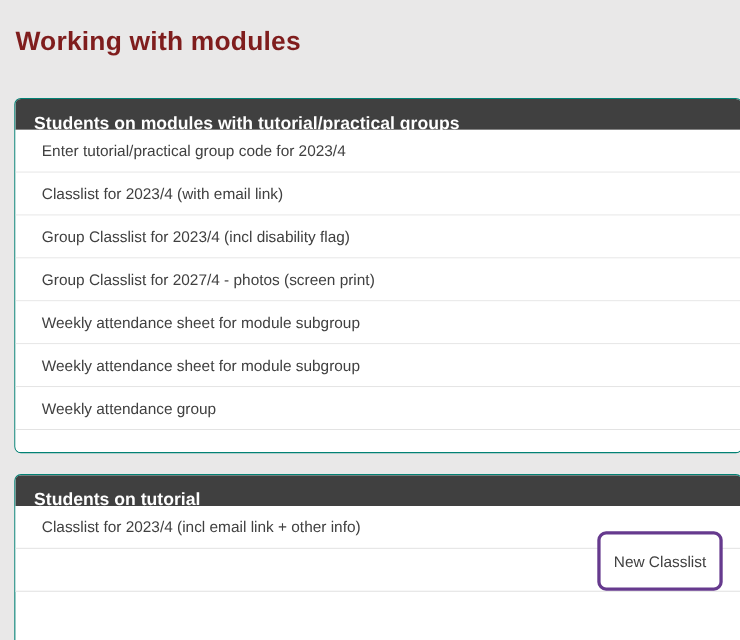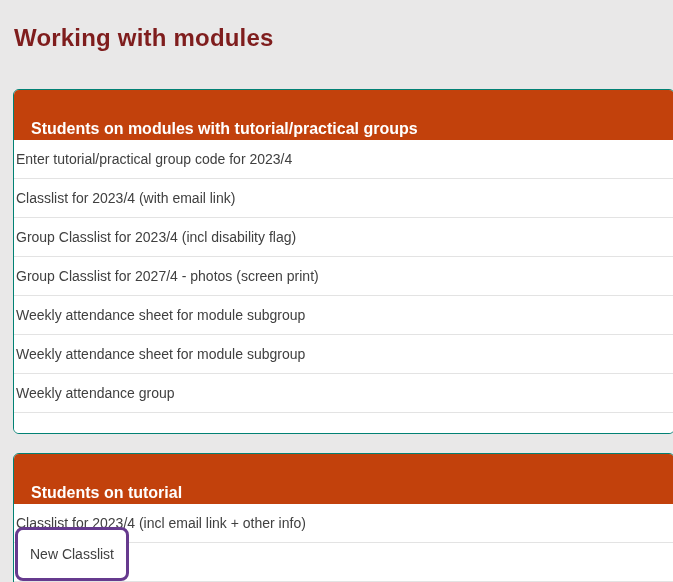--- a/index.html
+++ b/index.html
@@ -20,43 +20,44 @@
     margin-left: 13px;
     width: 662px;               
     background: #ffffff;
     border: 1px solid #028174;
     border-radius: 6px;
     overflow: hidden;
   }
   .panel-1 { margin-top: 37px; }
   .panel-2 { margin-top: 19px; height: 200px; } 
   .panel-header {
-    background: #c2410c;
+    background: #404040;
     color: #ffffff;
     font-size: 16px;
     font-weight: bold;
-    height: 50px;
+    height: 28px;
     line-height: 46px;
-    padding: 16px 17px;
+    padding: 0 17px;
   }
   .row {
     height: 39px;
     line-height: 38px;
-    padding: 0 2px;
+    padding: 0 24px;
     font-size: 14px;
     color: #404040;
     background: #ffffff;
     border-bottom: 1px solid #e3e3e3;
     cursor: pointer;
     white-space: nowrap;
   }
   .row-hl {
     display: flex;
     align-items: center;
     padding: 0 17px 16px 1px;
+    justify-content: flex-end;
   }
   .hl-box {
     display: inline-flex;
     align-items: center;
     border: 3px solid #663a8e;
     border-radius: 8px;
     padding: 5px 12px;
     background: #ffffff;
   }
   .panel-footer { height: 20px; background: #ffffff; }

